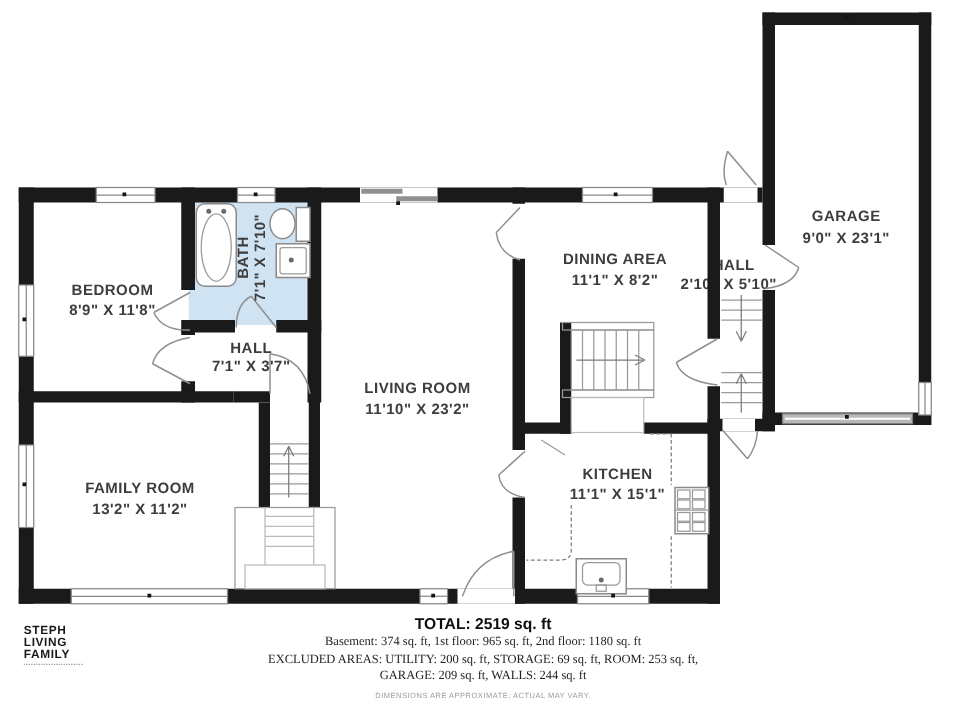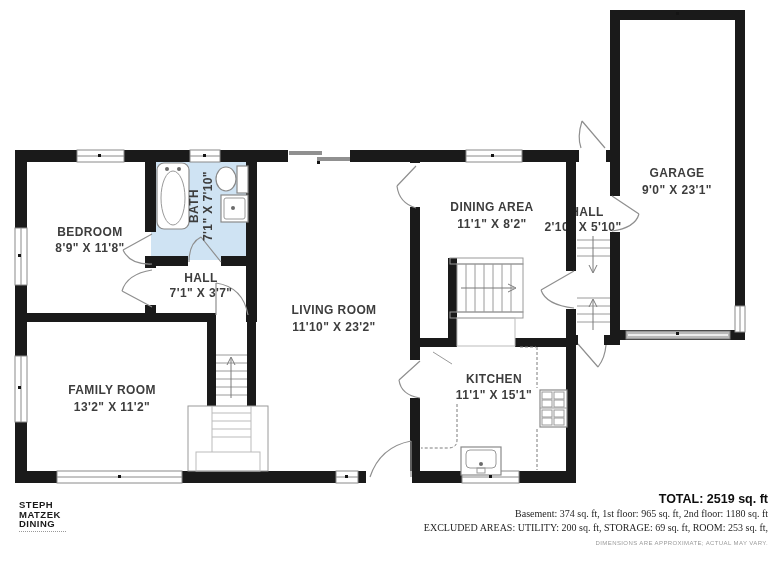--- a/index.html
+++ b/index.html
@@ -17,21 +17,21 @@
   .fx{stroke:#8a8a8a;stroke-width:1.2;fill:#ffffff;}
   .fx2{stroke:#9a9a9a;stroke-width:1;fill:none;}
   .dash{stroke:#7d7d7d;stroke-width:1;fill:none;stroke-dasharray:3 2;}
   .arrow{stroke:#7a7a7a;stroke-width:1;fill:none;}
   .tick{fill:#141414;}
   .slider{fill:#909090;}
   .gdoor{fill:#b9b9b9;stroke:#7c7c7c;stroke-width:1;}
   .lbl{font-family:"Liberation Sans",sans-serif;font-size:12px;font-weight:600;
        fill:#3d3d3d;text-anchor:middle;letter-spacing:.4px;}
   
-  .footer{position:absolute;left:5px;right:0;top:492px;text-align:right;color:#1c1c1c;}
+  .footer{position:absolute;left:5px;right:0;top:492px;text-align:center;color:#1c1c1c;}
   .f-total{font-size:12.5px;font-weight:bold;color:#0d0d0d;line-height:15px;}
   .f-line{font-size:10px;line-height:13.5px;color:#1f1f1f;font-family:Liberation Serif, serif;}
   .f-disc{font-size:6px;letter-spacing:.4px;color:#9a9a9a;margin-top:6px;}
   
   .logo{position:absolute;left:19px;top:500px;color:#191919;font-weight:bold;
         font-size:9.5px;line-height:9.5px;letter-spacing:.5px;}
   .logo-rule{width:47px;height:2px;border-top:1px dotted #999;margin-top:2px;}
   .listing-id{position:absolute;left:5px;top:543px;font-size:19px;color:#333;
               letter-spacing:.5px;font-family:"DejaVu Sans",sans-serif;}
 </style>
@@ -255,23 +255,24 @@
 
     <text class="lbl" x="677" y="177">GARAGE</text>
     <text class="lbl" x="677" y="194">9'0" X 23'1"</text>
   </g>
 </svg>
 
   <div class="footer">
     <div class="f-total">TOTAL: 2519 sq. ft</div>
     <div class="f-line">Basement: 374 sq. ft, 1st floor: 965 sq. ft, 2nd floor: 1180 sq. ft</div>
     <div class="f-line">EXCLUDED AREAS: UTILITY: 200 sq. ft, STORAGE: 69 sq. ft, ROOM: 253 sq. ft,</div>
+    <div class="f-line">GARAGE: 209 sq. ft, WALLS: 244 sq. ft</div>
     <div class="f-disc">DIMENSIONS ARE APPROXIMATE; ACTUAL MAY VARY.</div>
   </div>
 
   <div class="logo">
     <div>STEPH</div>
-    <div>MATZEK</div>
-    <div>DINING</div>
+    <div>LIVING</div>
+    <div>FAMILY</div>
     <div class="logo-rule"></div>
   </div>
 
 </div>
 
 </body></html>

